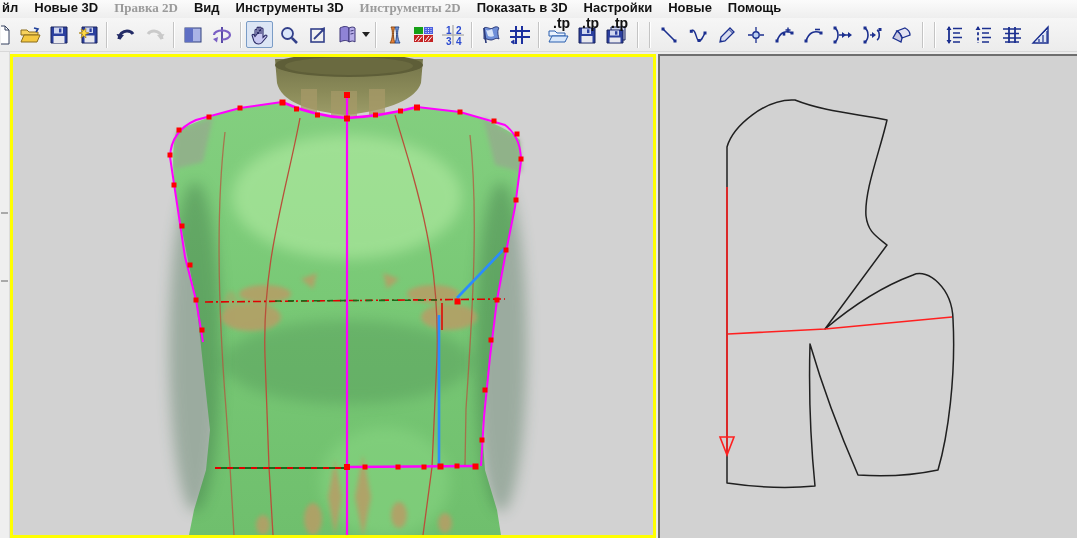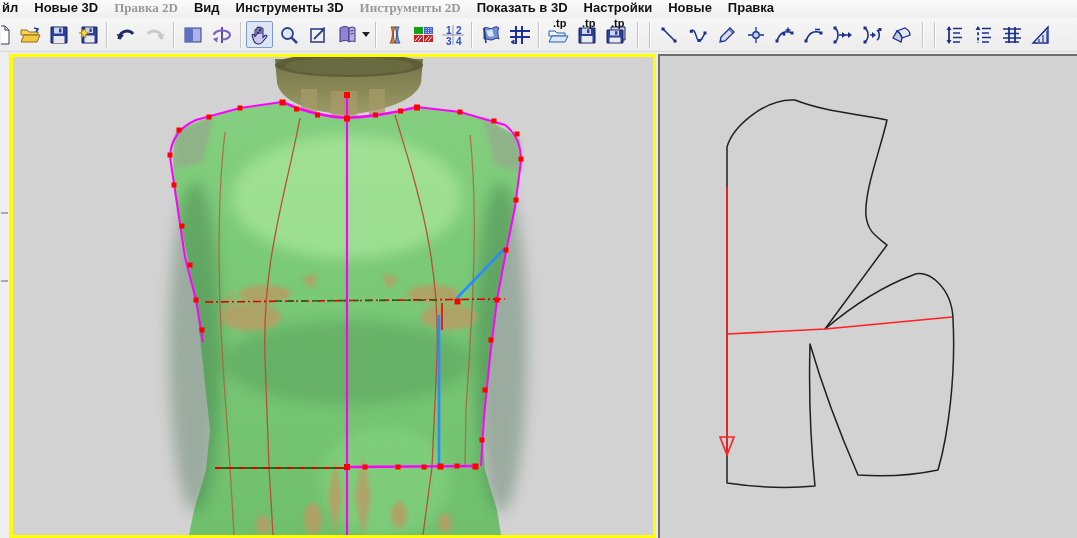--- a/index.html
+++ b/index.html
@@ -21,21 +21,21 @@
   .tbtn { width:27px; height:27px; margin:0 1px; display:flex; align-items:center;
     justify-content:center; border:1px solid transparent; border-radius:2px;
     position:relative; background:transparent; }
   .tbtn.cut { width:14px; overflow:hidden; justify-content:flex-end; margin-left:0; }
   .tbtn.active { background:#dce6f5; border:1px solid #7a9cc6; }
   .tbtn.disabled { opacity:.45; filter:grayscale(.8); }
   .tbtn svg { display:block; }
   .tsep { width:1px; height:26px; background:#c4c4c4; margin:0 4px;
     box-shadow:1px 0 0 #ffffff; }
   .tsep.dbl { margin:0 7px; }
-  .tp-tag { position:absolute; top:-3px; left:8px; font-size:11px; font-weight:700;
+  .tp-tag { position:absolute; top:-3px; left:8px; font-size:14px; font-weight:700;
     color:#111; line-height:9px; background:transparent; }
   .drop-arr { width:10px; height:27px; display:flex; align-items:center; justify-content:center; }
 
   
   .workarea { position:absolute; left:0; top:52px; width:1077px; height:486px;
     background:#ececec; }
   .leftstrip { position:absolute; left:0; top:0; width:10px; height:486px;
     background:#efefef; border-right:1px solid #dcdcdc; }
   .leftstrip .tick { position:absolute; left:1px; width:7px; height:2px; background:#a9a9a9; }
 
@@ -51,21 +51,21 @@
 <div class="menubar">
   <span class="mi first">йл</span>
   <span class="mi">Новые 3D</span>
   <span class="mi disabled">Правка 2D</span>
   <span class="mi">Вид</span>
   <span class="mi">Инструменты 3D</span>
   <span class="mi disabled">Инструменты 2D</span>
   <span class="mi">Показать в 3D</span>
   <span class="mi">Настройки</span>
   <span class="mi">Новые</span>
-  <span class="mi">Правка</span>
+  <span class="mi">Помощь</span>
 </div>
 
 <div class="toolbar">
 
   <div class="tbtn cut">
     <span>
       <svg width="20" height="20" viewBox="0 0 20 20">
           <path d="M4 1h8l4 4v14H4z" fill="#fff" stroke="#35415f"></path>
           <path d="M12 1v4h4" fill="none" stroke="#35415f"></path>
         </svg>

